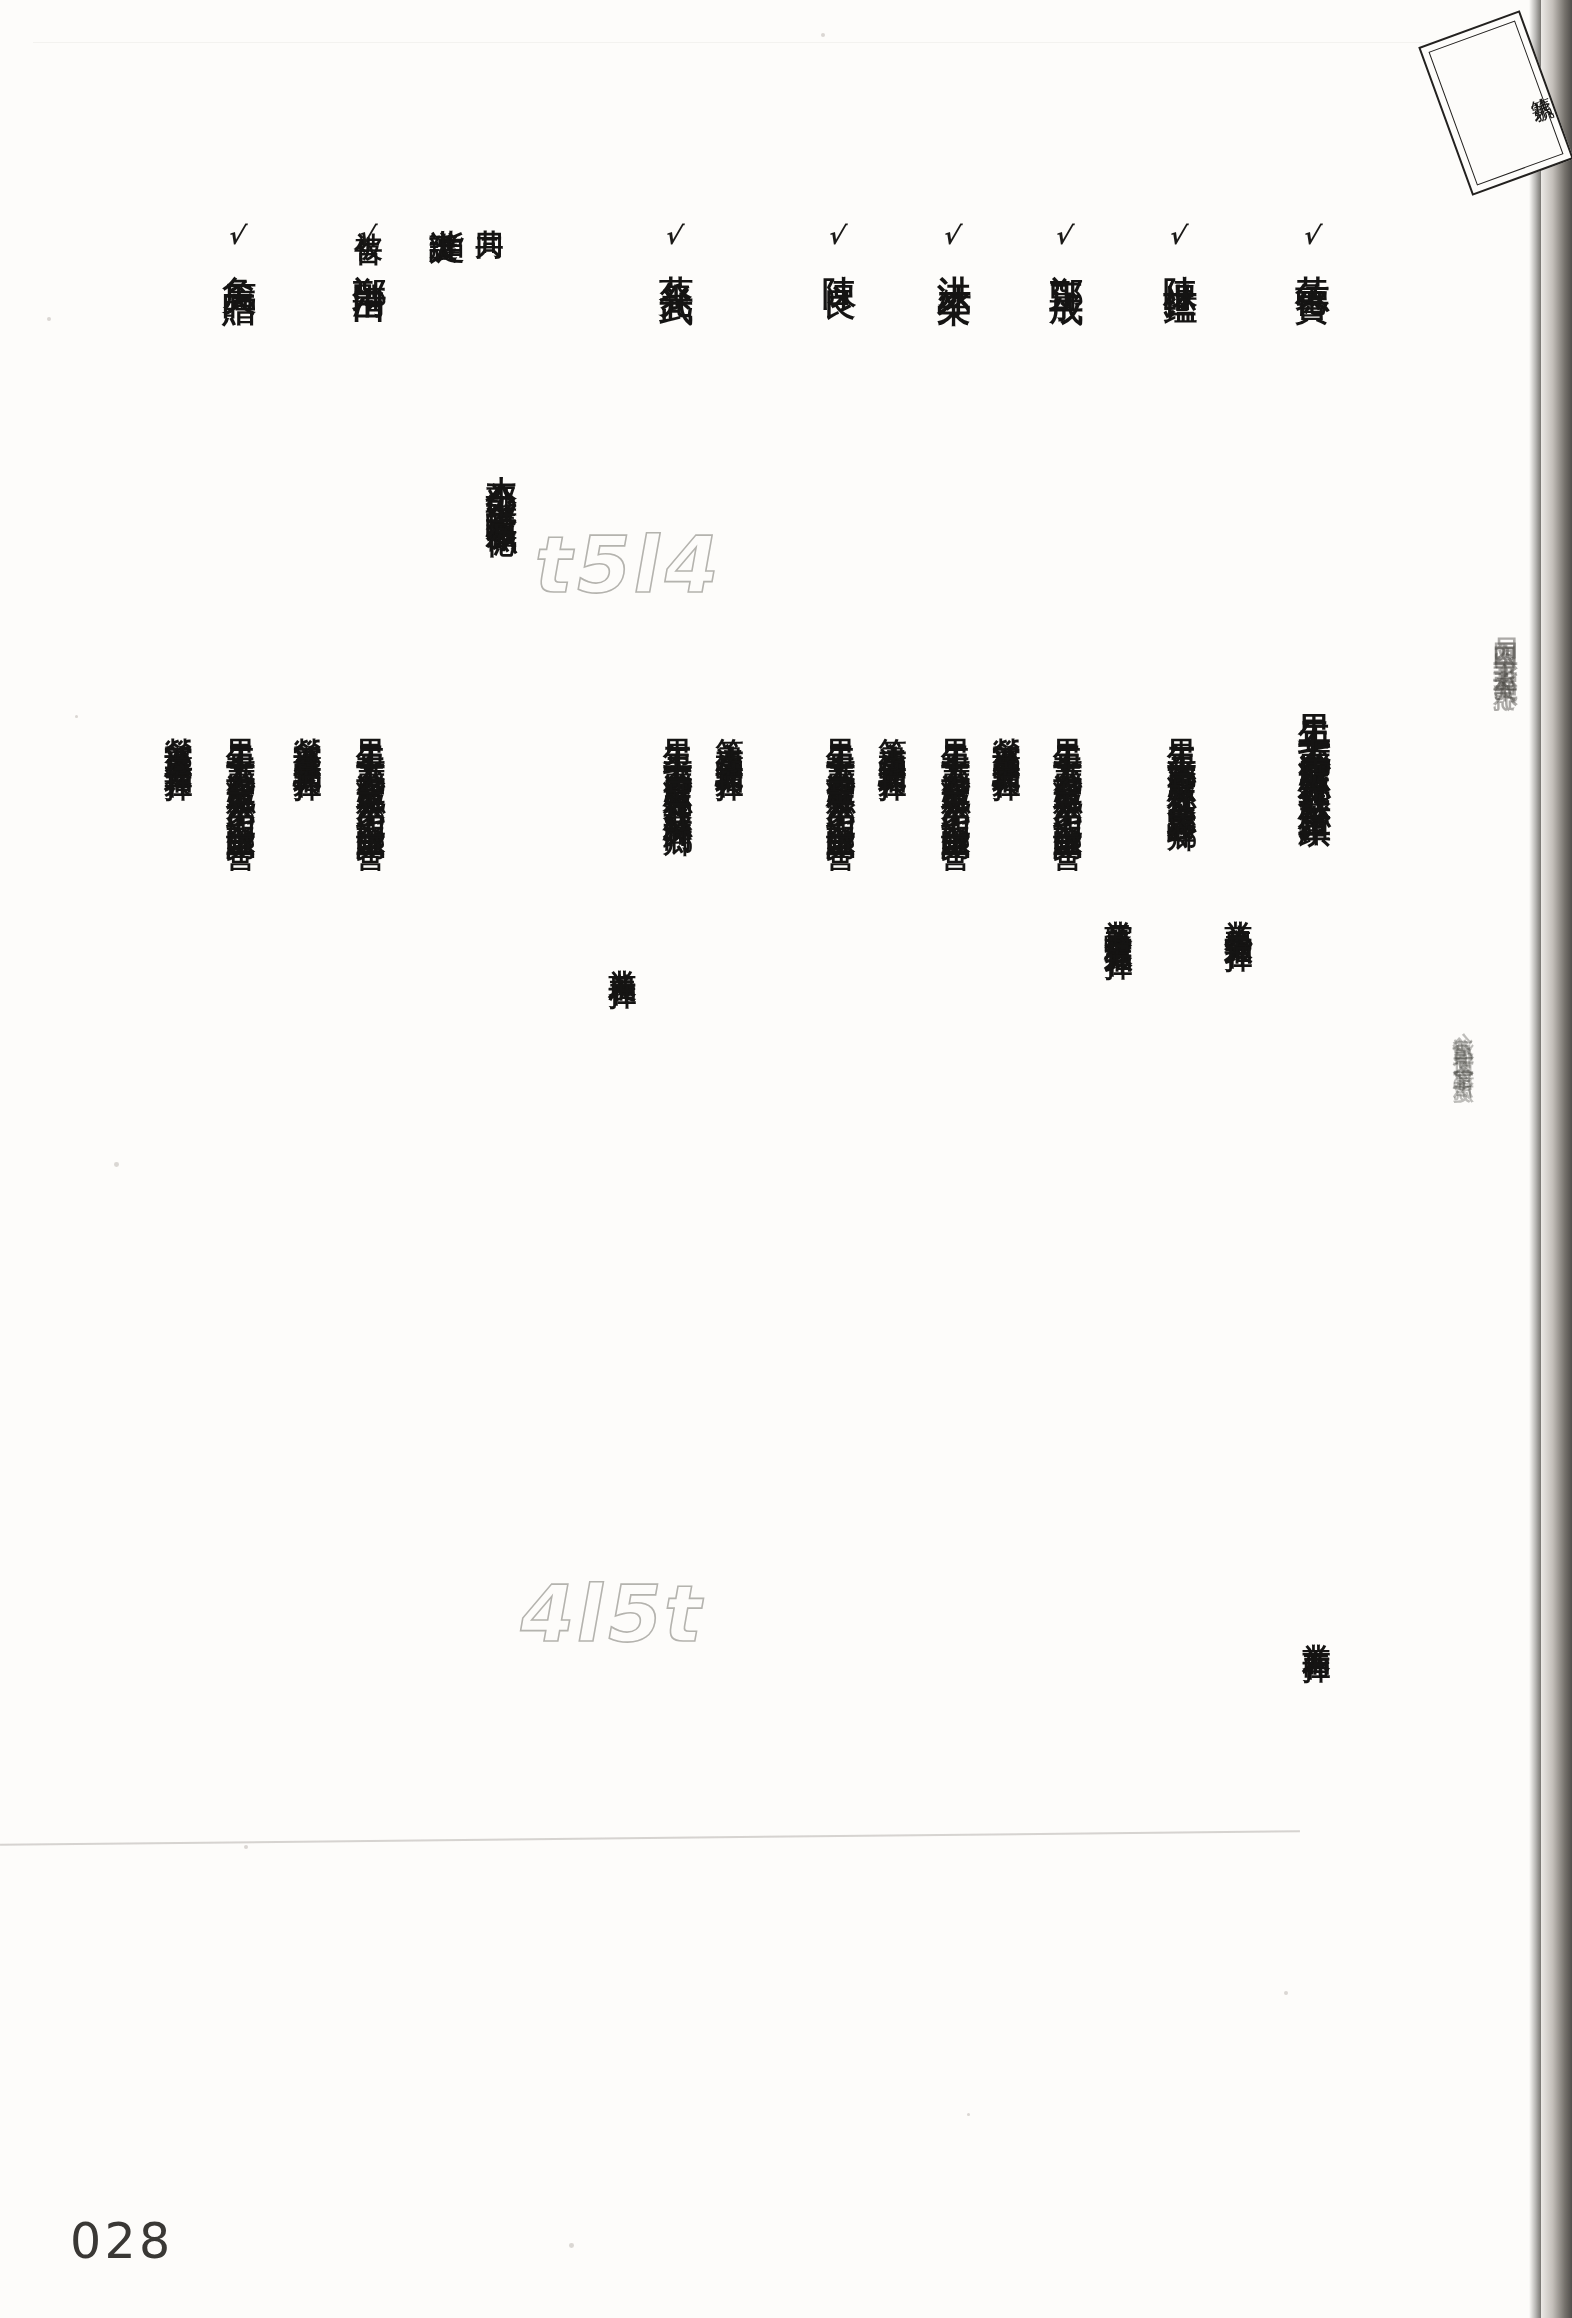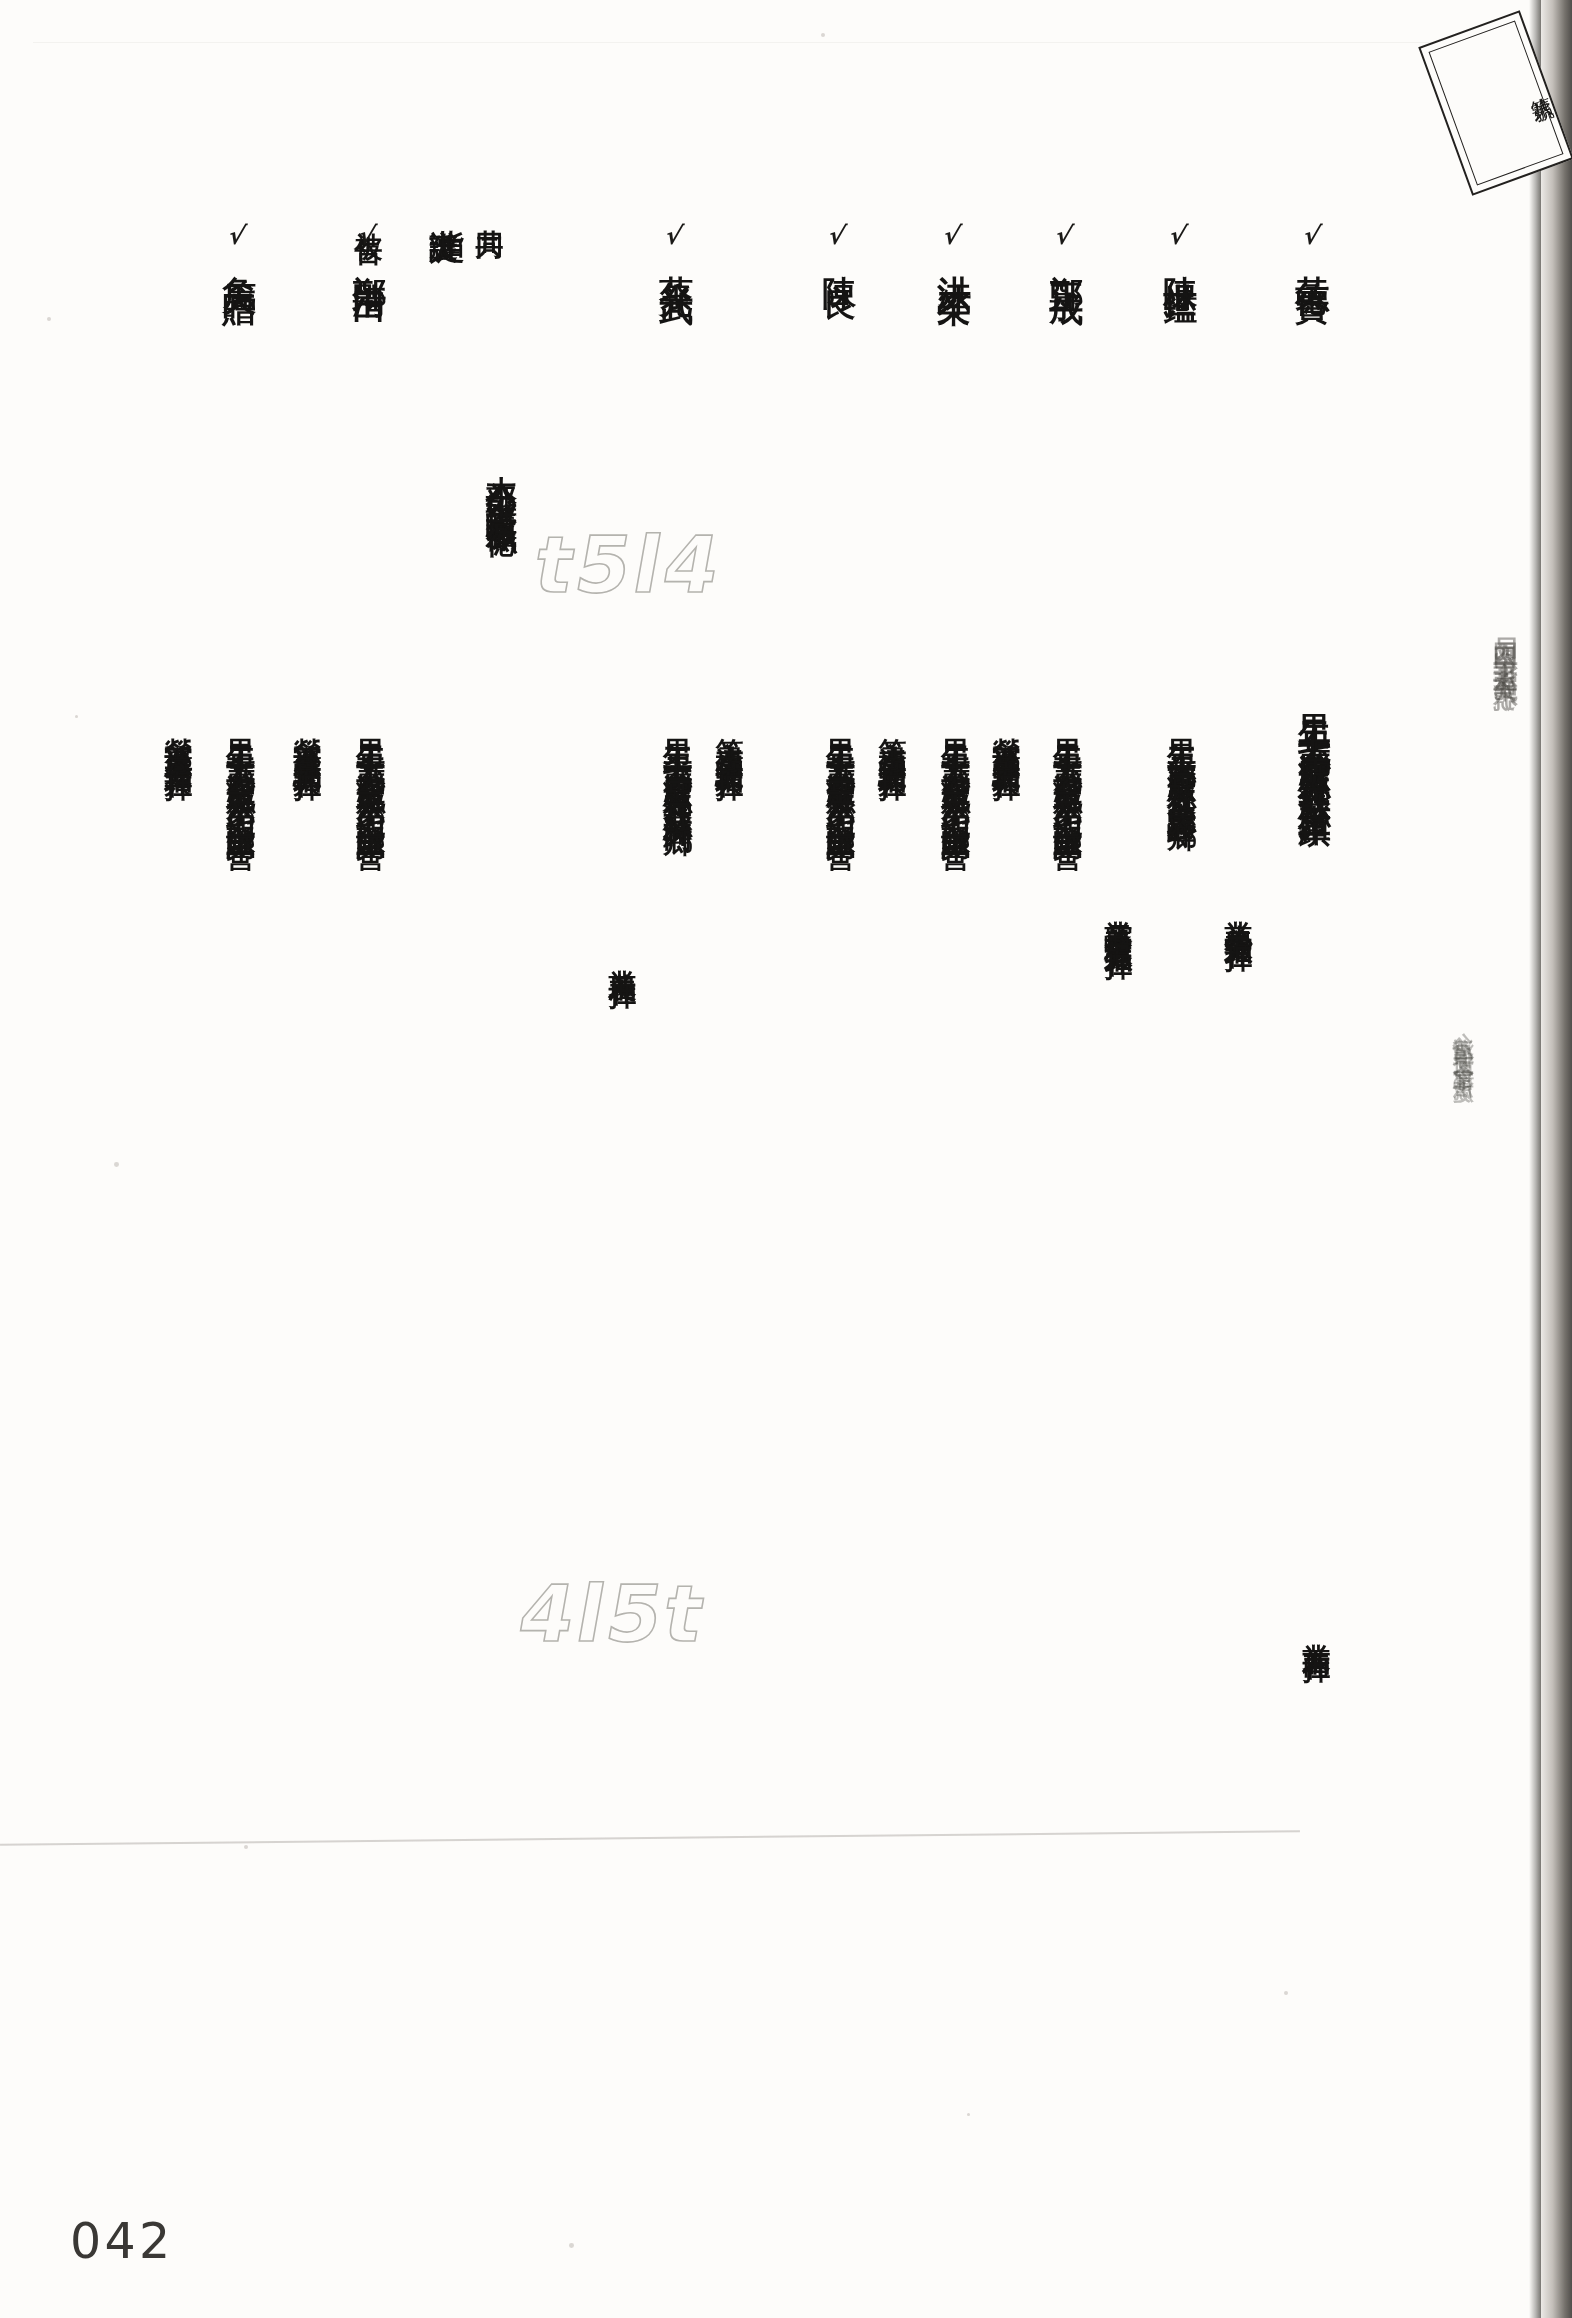--- a/index.html
+++ b/index.html
@@ -276,16 +276,16 @@
   </div>
   <div class="detail2 v" style="left:288px;top:715px;">營部連上等蔦駛兵在押</div>
 
   <div class="entry" style="left:221px;">
     <div class="check" style="left:8.1px;">√</div>
     <div class="name v" style="left:0;">詹天贈</div>
     <div class="detail v" style="left:3.3px;top:715px;">男年二十五歲台灣台北縣人第一〇七四部隊第二營</div>
   </div>
   <div class="detail2 v" style="left:159px;top:715px;">營部連上等通信兵在押</div>
 
-  <div class="pageno">042</div>
+  <div class="pageno">028</div>
 
 </div>
 
 
 </body></html>

